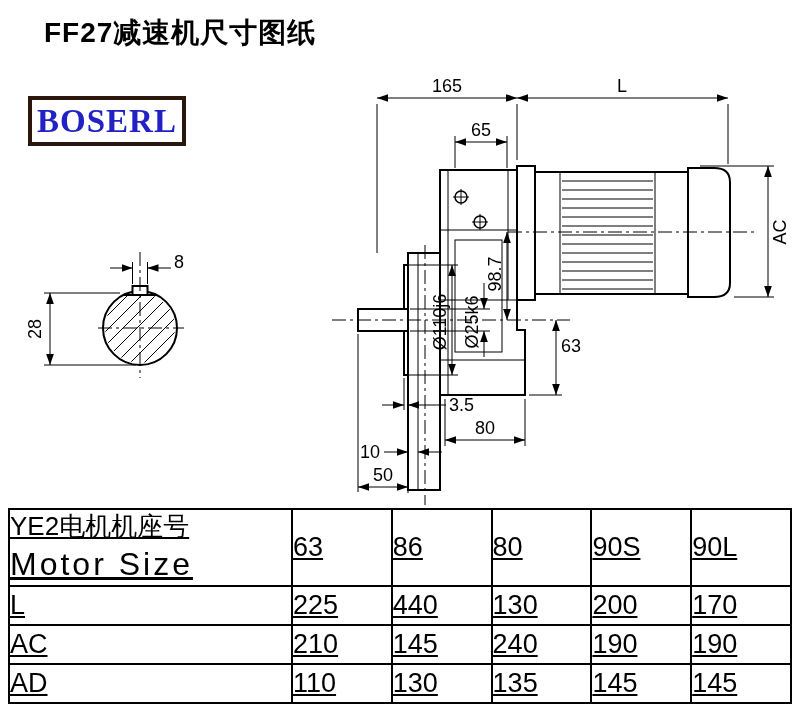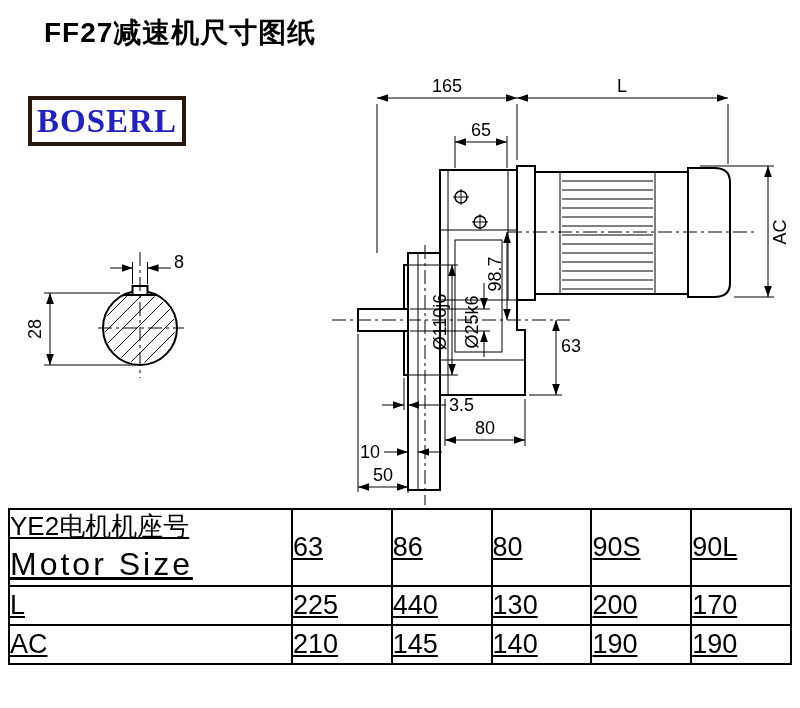--- a/index.html
+++ b/index.html
@@ -217,20 +217,28 @@
         <td>225</td>
         <td>440</td>
         <td>130</td>
         <td>200</td>
         <td>170</td>
       </tr>
       <tr class="row">
         <td>AC</td>
         <td>210</td>
         <td>145</td>
-        <td>140</td>
+        <td>240</td>
         <td>190</td>
         <td>190</td>
       </tr>
+      <tr class="row">
+        <td>AD</td>
+        <td>110</td>
+        <td>130</td>
+        <td>135</td>
+        <td>145</td>
+        <td>145</td>
+      </tr>
     </tbody>
   </table>
 
 </div>
 
 </body></html>

